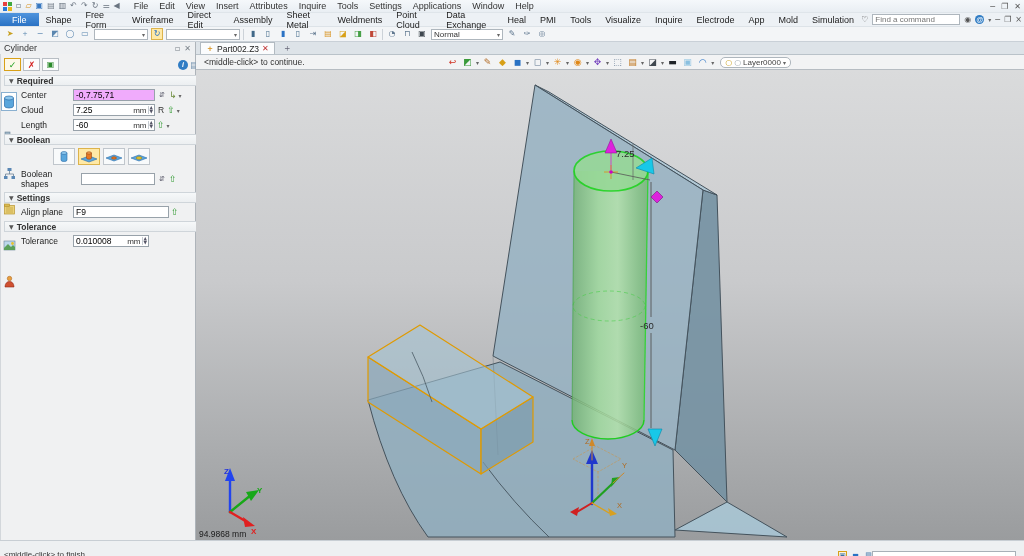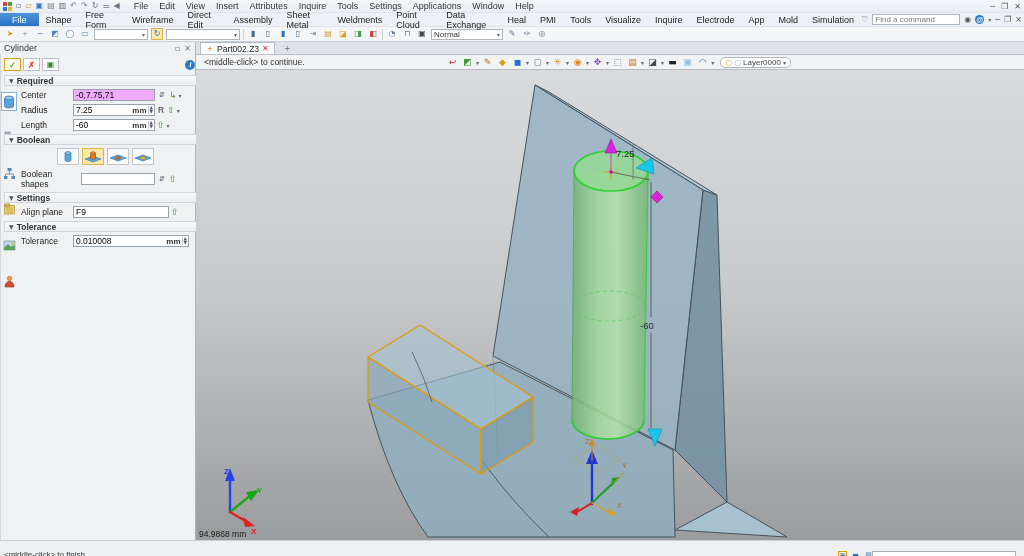--- a/index.html
+++ b/index.html
@@ -55,21 +55,21 @@
   .doc-glyph{font-size:9px;color:#7a98b4;}
 
   .sec-hdr{height:11px;background:linear-gradient(#f6f8f9,#eceff1);border:1px solid #cfd5da;display:flex;align-items:center;gap:3px;padding:0 4px;margin:3px 0 2px 0;font-size:8px;color:#333;}
   .sec-hdr .tri{font-size:6px;color:#555;}
   .sec-hdr b{font-size:8.5px;}
   .frow{display:flex;align-items:center;gap:2px;margin:3px 17px;}
   .flabel{width:50px;font-size:8.5px;color:#222;}
   .fin{height:12px;border:1px solid #98a2aa;background:#fff;font-size:8.5px;display:flex;align-items:center;}
   .fin input{border:0;outline:0;flex:1;min-width:0;font-size:8.5px;padding:0 2px;font-family:"Liberation Sans",sans-serif;background:transparent;}
   .fin.ro{background:#f0abfc;}
-  .unit{font-size:8px;color:#333;padding-right:1px;font-weight:bold;}
+  .unit{font-size:8px;color:#333;padding-right:1px;}
   .spin{display:flex;flex-direction:column;justify-content:center;font-size:4.5px;line-height:4px;color:#556;padding:0 1px;border-left:1px solid #c6ccd2;}
   .chev-btn{font-size:7px;color:#556;border:1px solid transparent;padding:0 1px;}
   .green-pick{color:#2e9a2e;font-size:9px;line-height:10px;}
   .dd{font-size:6px;color:#666;}
   .rbtn{font-size:8.5px;color:#333;padding:0 1px;}
   .bool-row{display:flex;justify-content:center;gap:3px;margin:3px 0 4px 0;}
   .bbtn{width:22px;height:17px;border:1px solid #c0c6cc;background:#f8fafb;display:flex;align-items:center;justify-content:center;}
   .bbtn.sel{background:#ffe9a6;border-color:#dcb34c;}
 
   
@@ -286,21 +286,21 @@
           <div class="frow">
             <span class="flabel">Center</span>
             <span class="fin ro" style="width:82px">
                 <input value="-0,7.75,71" style="">
               </span>
             <span class="chev-btn glyph">⇵</span>
             <span class="green-pick glyph" style="color:#6a8a3a">↳</span>
               <span class="dd glyph">▾</span>
           </div>
           <div class="frow">
-            <span class="flabel">Radius</span>
+            <span class="flabel">Cloud</span>
             <span class="fin" style="width:82px">
               <input value="7.25" style="">
               <span class="unit">mm</span>
               <span class="spin glyph">
                   <span>▲</span>
                   <span>▼</span>
                 </span>
             </span>
             <span class="rbtn">R</span>
             <span class="green-pick glyph">⇧</span>
@@ -371,21 +371,21 @@
               </span>
             <span class="green-pick glyph">⇧</span>
           </div>
 
           <div class="sec-hdr">
               <span class="tri glyph">▼</span>
               <b>Tolerance</b>
             </div>
           <div class="frow">
             <span class="flabel">Tolerance</span>
-            <span class="fin" style="width:116px">
+            <span class="fin" style="width:76px">
               <input value="0.010008" style="">
               <span class="unit">mm</span>
               <span class="spin glyph">
                   <span>▲</span>
                   <span>▼</span>
                 </span>
             </span>
           </div>
         </div>
       </div>

